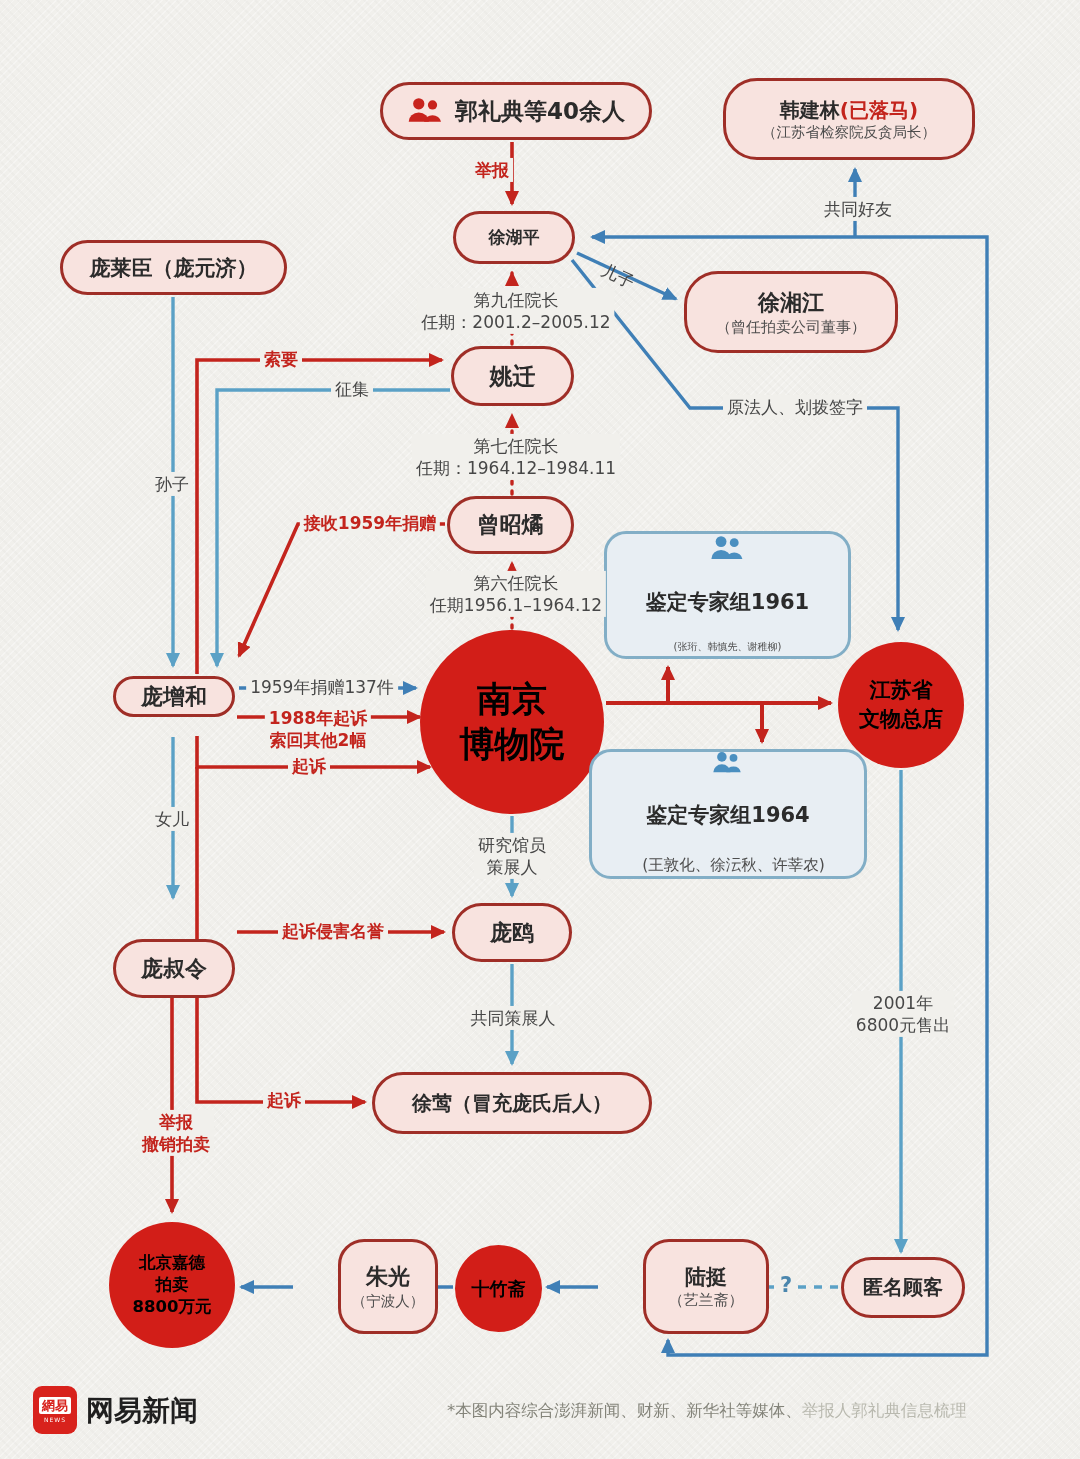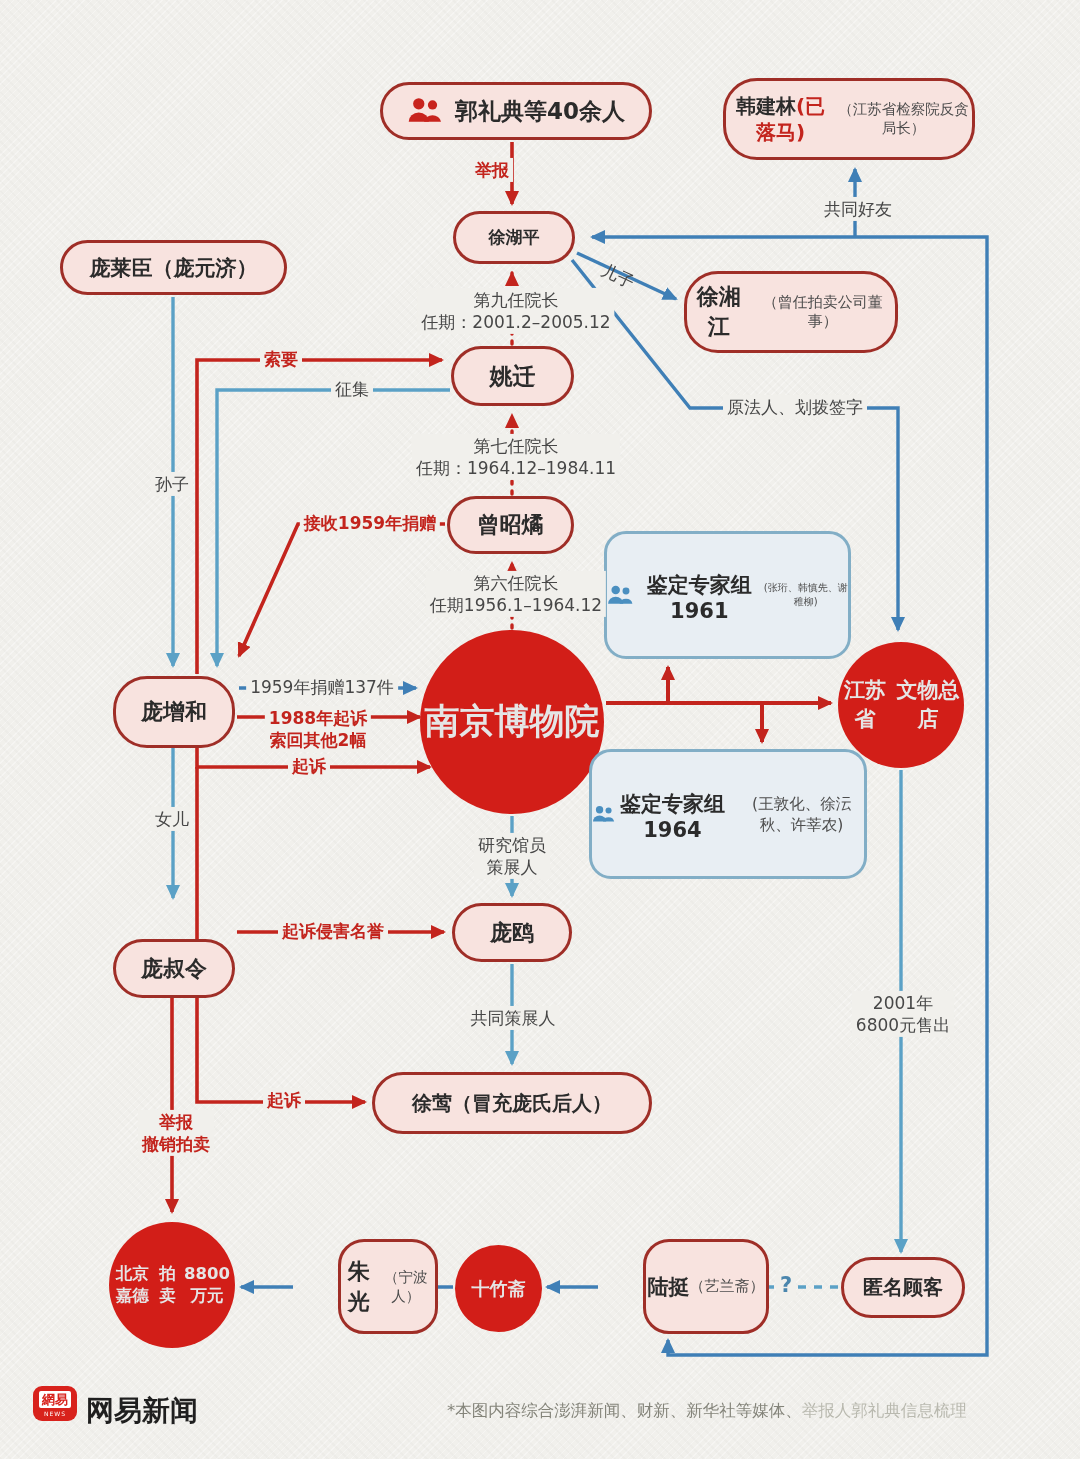--- a/index.html
+++ b/index.html
@@ -2,41 +2,41 @@
 <html><head>
 <meta charset="utf-8">
 <style>
   html,body{margin:0;padding:0;}
   body{font-family:"DejaVu Sans","Liberation Sans",sans-serif;}
   #stage{position:relative;width:1080px;height:1459px;overflow:hidden;
     background-color:#f1f0ec;
     background-image:repeating-linear-gradient(45deg,rgba(0,0,0,0.015) 0 2px,transparent 2px 7px),
                      repeating-linear-gradient(-45deg,rgba(255,255,255,0.35) 0 1px,transparent 1px 5px);}
   #edges{position:absolute;left:0;top:0;z-index:1;}
-  .node{position:absolute;z-index:2;box-sizing:border-box;display:flex;flex-direction:row;
+  .node{position:absolute;z-index:2;box-sizing:border-box;display:flex;flex-direction:column;
     align-items:center;justify-content:center;text-align:center;color:#2b2b2b;}
   .pill{background:#f8e3df;border:3px solid #9f2e27;border-radius:34px;}
   .rrect{background:#f8e3df;border:3px solid #9f2e27;border-radius:26px;margin-left:44px;}
-  .circle{background:#d21e18;border-radius:50%;color:#e5e5e5;font-weight:bold;}
-  .bluebox{background:#e8eef3;border:3px solid #82aec6;border-radius:22px;}
+  .circle{background:#d21e18;border-radius:50%;color:#000000;font-weight:bold;}
+  .bluebox{background:#e8eef3;border:3px solid #82aec6;border-radius:22px;gap:24px;}
   .name{font-weight:bold;}
   .sub{color:#4d4d4d;}
   .redtxt{color:#c3241d;}
   .row{display:flex;flex-direction:row;align-items:center;gap:10px;}
   .elabel{position:absolute;z-index:3;transform:translate(-50%,-50%);background:#f1f0ec;
     padding:1px 4px;font-size:17px;color:#474747;white-space:nowrap;text-align:center;line-height:1.3;}
   .elabel.red{color:#c3241d;font-weight:bold;}
   .elabel.nobg{background:transparent;}
   .ppl{display:block;}
   .ppl.red path,.ppl.red circle{fill:#c8231d;}
   .ppl.blue path,.ppl.blue circle{fill:#4a8fc0;}
   #footer-brand{position:absolute;left:86px;top:1392px;font-size:28px;font-weight:bold;color:#1f1f1f;z-index:2;}
   #footer-note{position:absolute;left:447px;top:1400px;font-size:16.5px;color:#84847a;z-index:2;white-space:nowrap;}
   #footer-note .faded{color:#b9b9af;}
-  #logo{position:absolute;left:33px;top:1386px;width:44px;height:35px;background:#d8221c;border-radius:9px;
+  #logo{position:absolute;left:33px;top:1386px;width:44px;height:48px;background:#d8221c;border-radius:9px;
     z-index:2;display:flex;flex-direction:column;align-items:center;justify-content:center;}
   #logo .band{background:#fff;border-radius:2px;padding:0 3px;color:#d8221c;font-weight:bold;font-size:13px;line-height:17px;}
   #logo .news{color:#fff;font-size:6px;letter-spacing:1px;margin-top:2px;}
 </style>
 </head>
 <body>
 
 <div id="stage">
 
   <svg id="edges" width="1080" height="1459">
@@ -151,21 +151,21 @@
     </svg>
     <div class="name" style="font-size:21px;margin-top:3px;">鉴定专家组1964</div>
     <div class="sub" style="font-size:15.5px;margin-top:2px;margin-left:11px;">(王敦化、徐沄秋、许莘农)</div>
   </div>
 
   <div class="node circle" style="left:838px;top:642px;width:126px;height:126px;font-size:21px;line-height:1.4;">
     <div>江苏省</div>
     <div>文物总店</div>
   </div>
 
-  <div class="node pill" style="left:113px;top:676px;width:122px;height:72px;">
+  <div class="node pill" style="left:113px;top:676px;width:122px;height:41px;">
     <span class="name" style="font-size:22px;">庞增和</span>
   </div>
 
   <div class="node pill" style="left:113px;top:939px;width:122px;height:59px;">
     <span class="name" style="font-size:22px;">庞叔令</span>
   </div>
 
   <div class="node pill" style="left:452px;top:903px;width:120px;height:59px;">
     <span class="name" style="font-size:22px;">庞鸥</span>
   </div>

